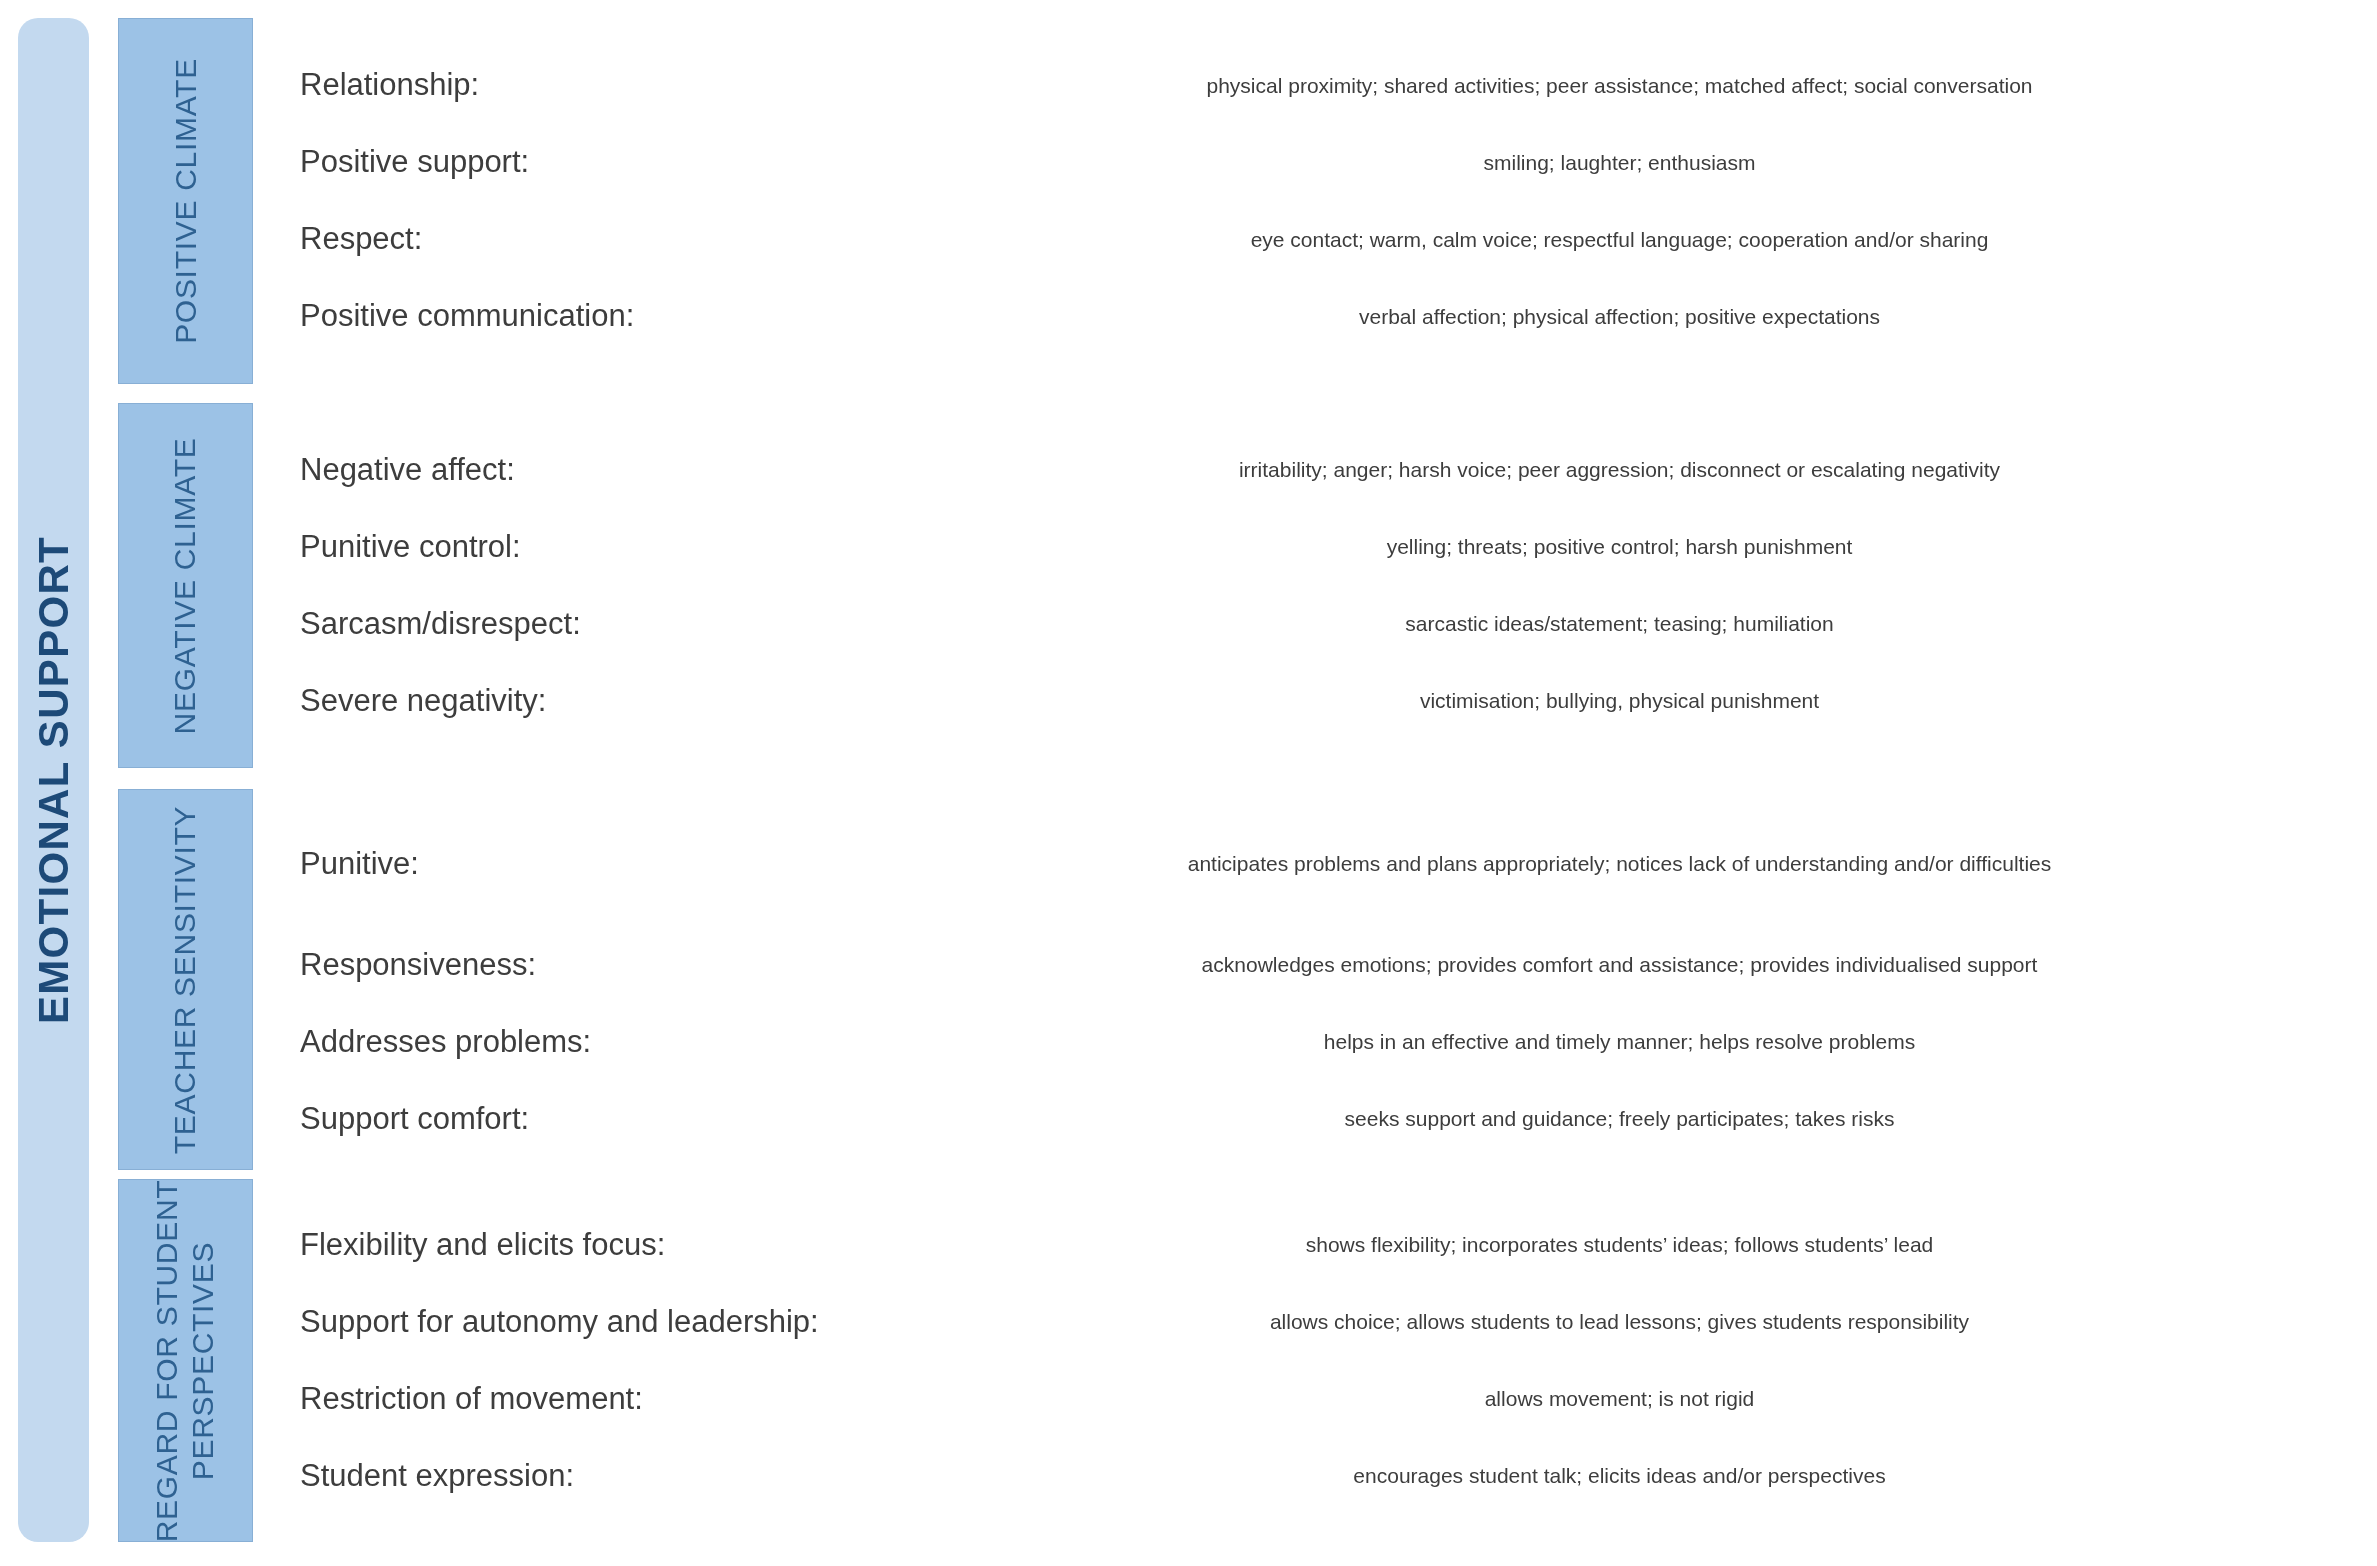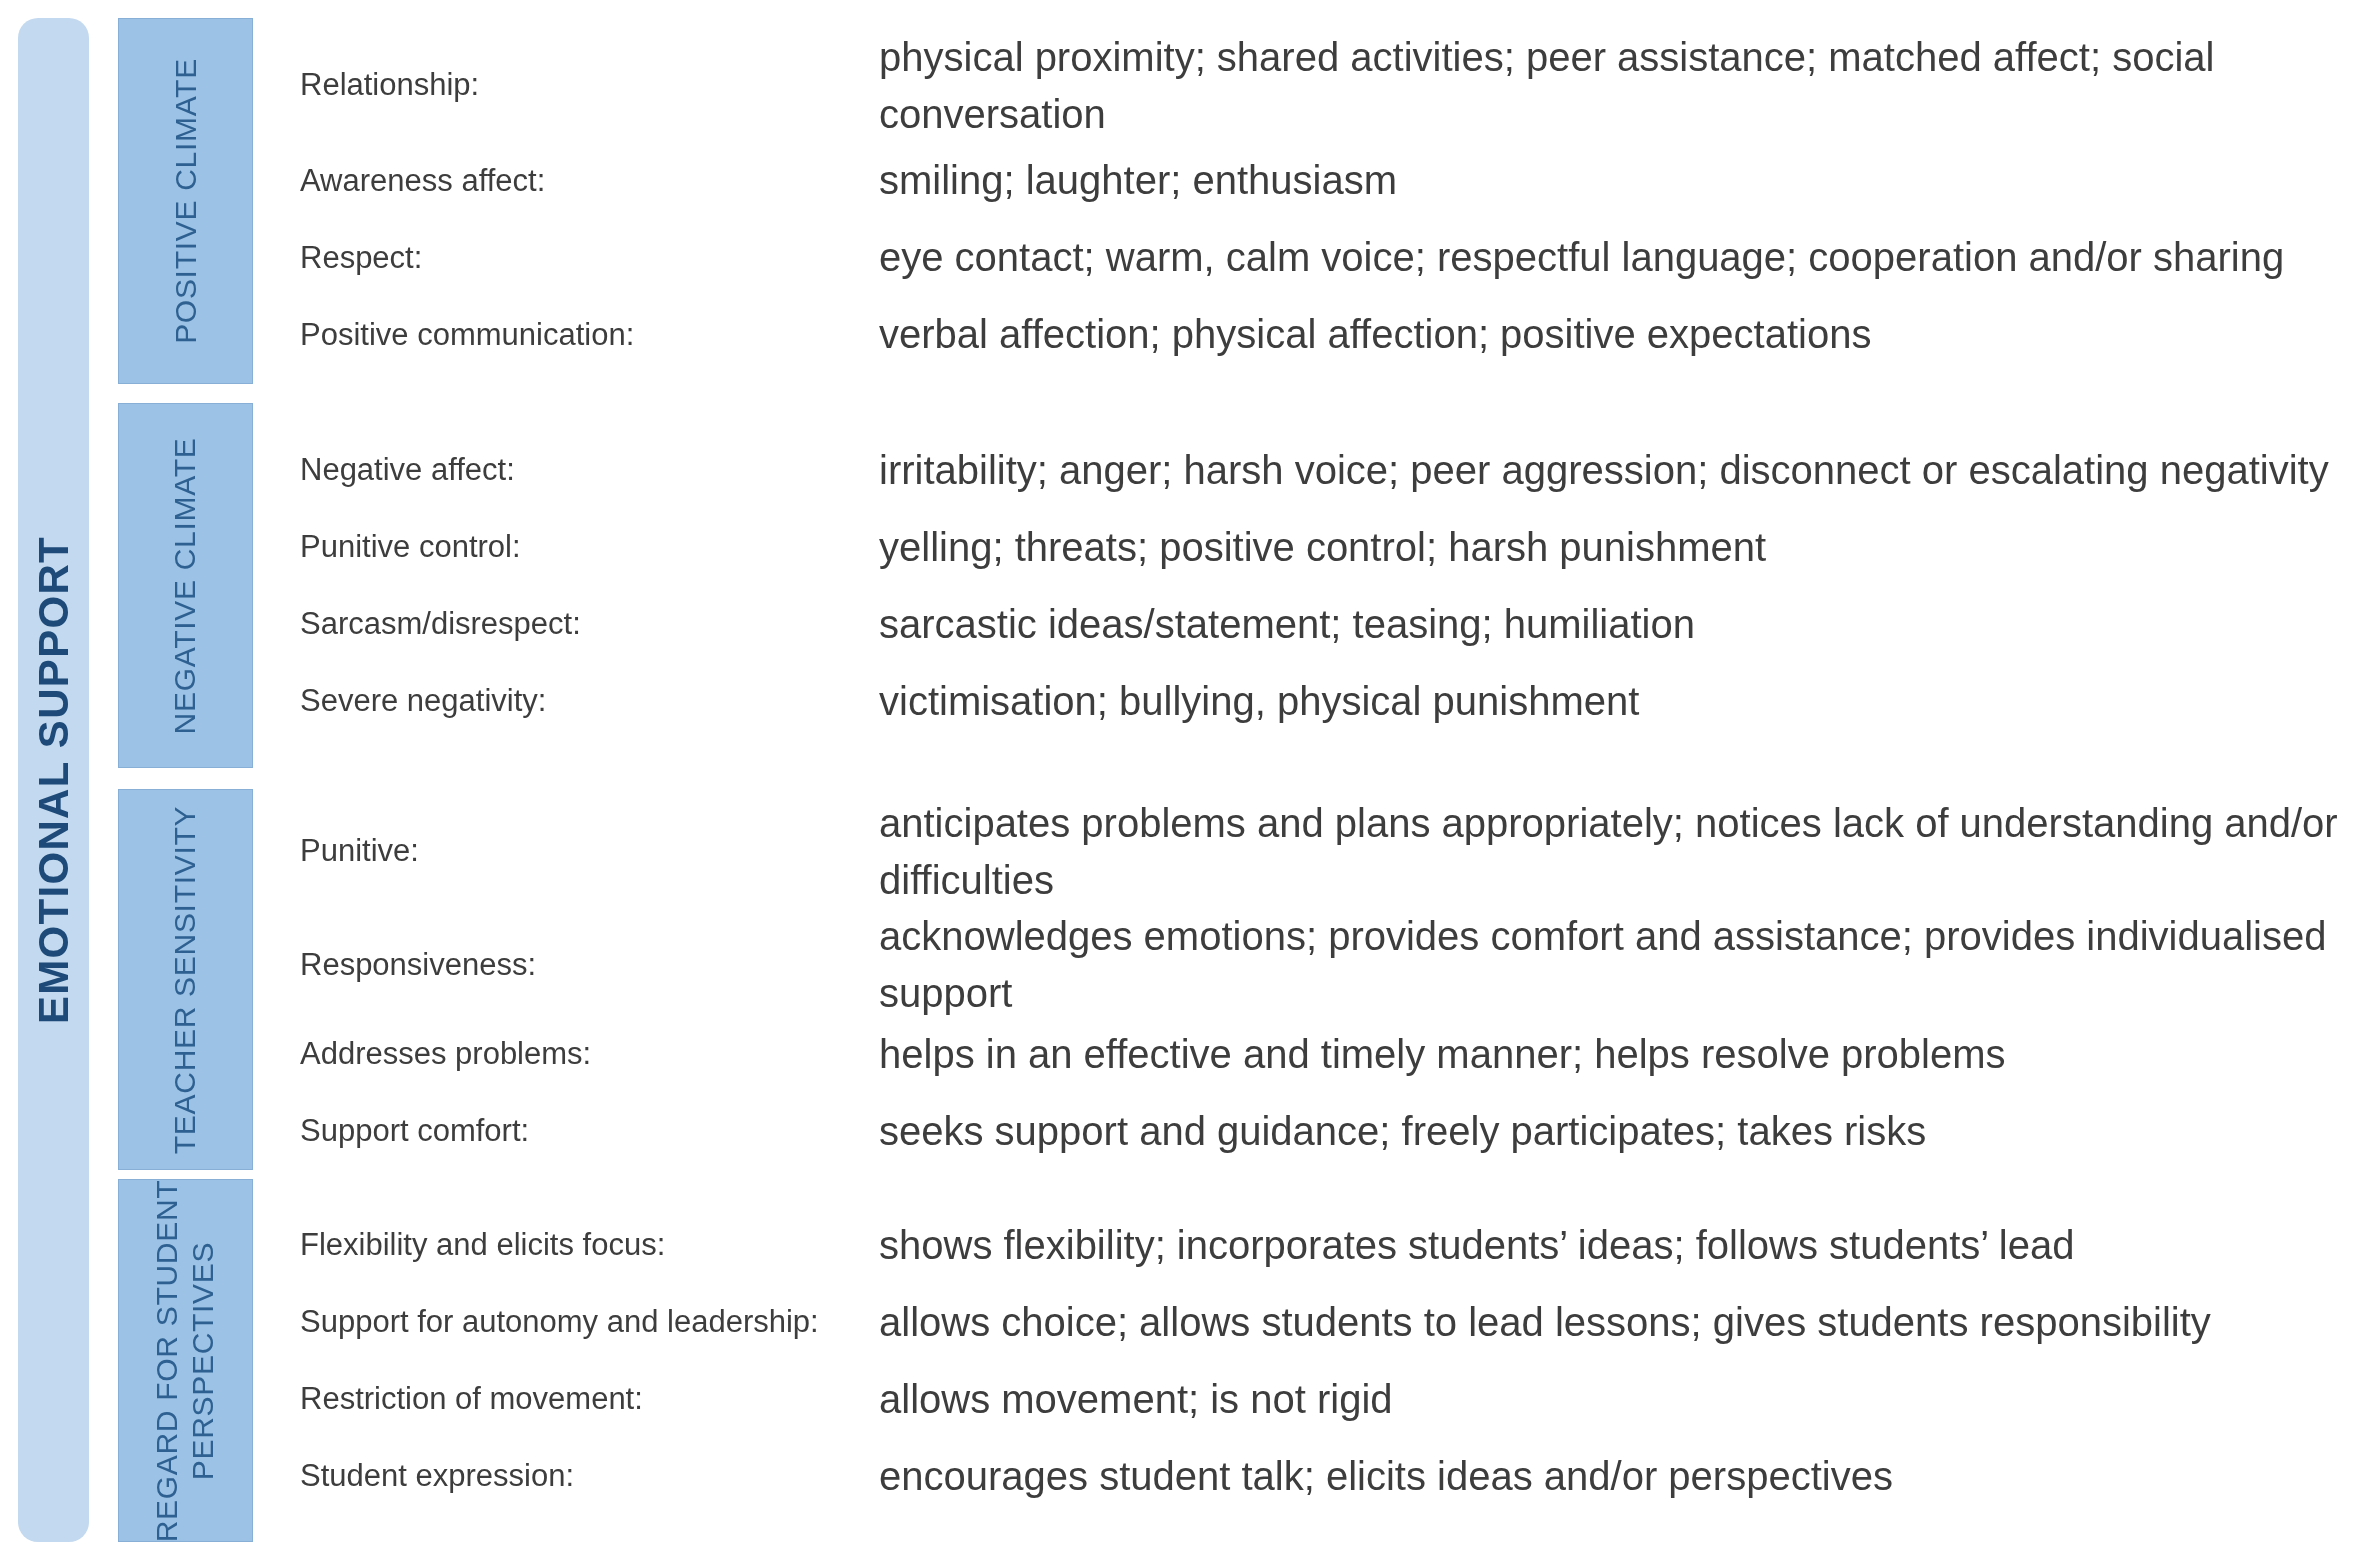--- a/index.html
+++ b/index.html
@@ -63,21 +63,21 @@
     min-height:77px;
     display:flex;align-items:center;
   }
   .section.s2 .row:first-child{min-height:125px;}
   .term{
     flex:none;width:579px;padding-right:13px;
     font-size:31px;line-height:1.42;
   }
   .desc{
     flex:1;max-width:1481px;
-    font-size:40px;line-height:1.42;
+    font-size:21px;line-height:1.42;text-align:center;
   }
 </style>
 </head>
 <body>
 
 <div class="canvas">
 
   <div class="side-bar">
     <div class="side-bar-title">EMOTIONAL SUPPORT</div>
   </div>
@@ -89,21 +89,21 @@
             <div class="cat-line">POSITIVE CLIMATE</div>
           </div>
     </div>
     <div class="rows">
   <div class="row">
     <div class="term">Relationship:</div>
     <div class="desc">physical proximity; shared activities; peer assistance; matched affect; social conversation</div>
   </div>
 
   <div class="row">
-    <div class="term">Awareness affect:</div>
+    <div class="term">Positive support:</div>
     <div class="desc">smiling; laughter; enthusiasm</div>
   </div>
 
   <div class="row">
     <div class="term">Respect:</div>
     <div class="desc">eye contact; warm, calm voice; respectful language; cooperation and/or sharing</div>
   </div>
 
   <div class="row">
     <div class="term">Positive communication:</div>

